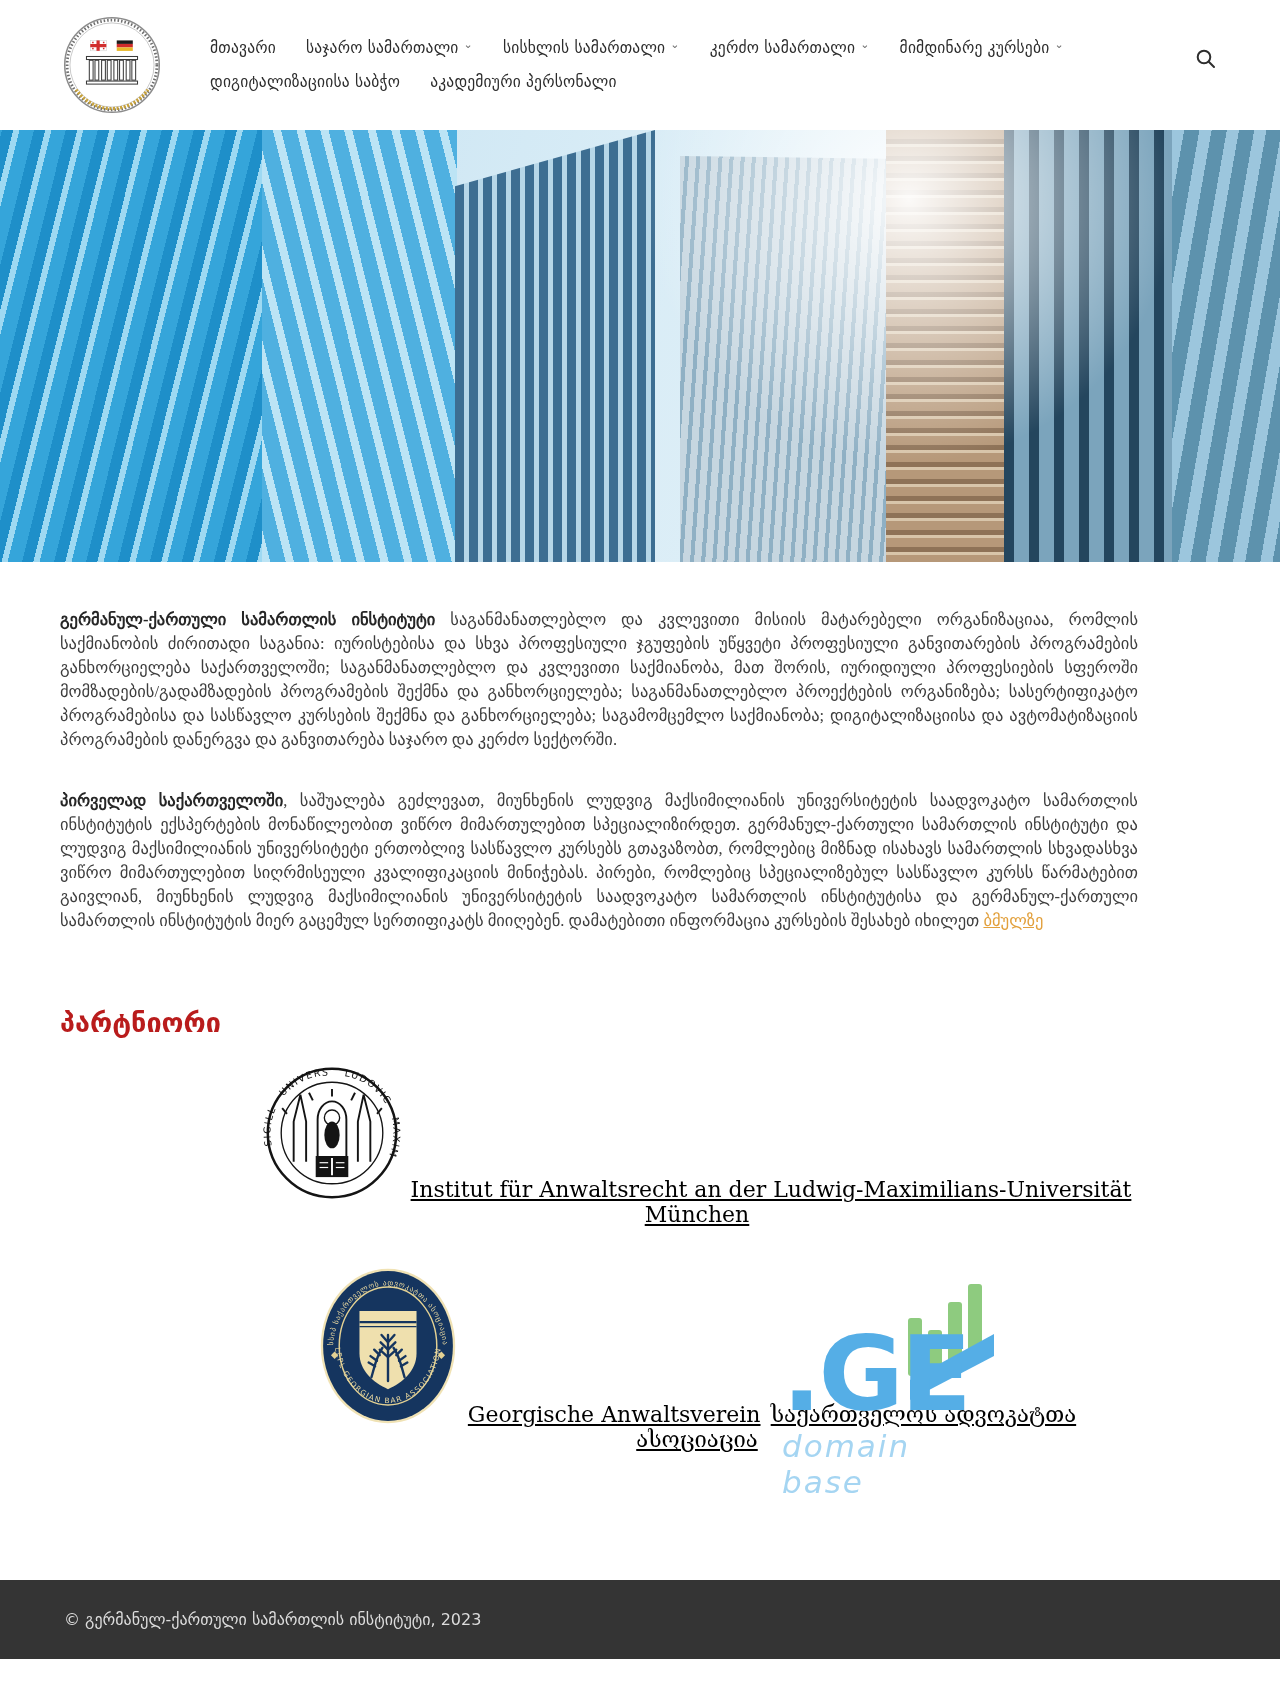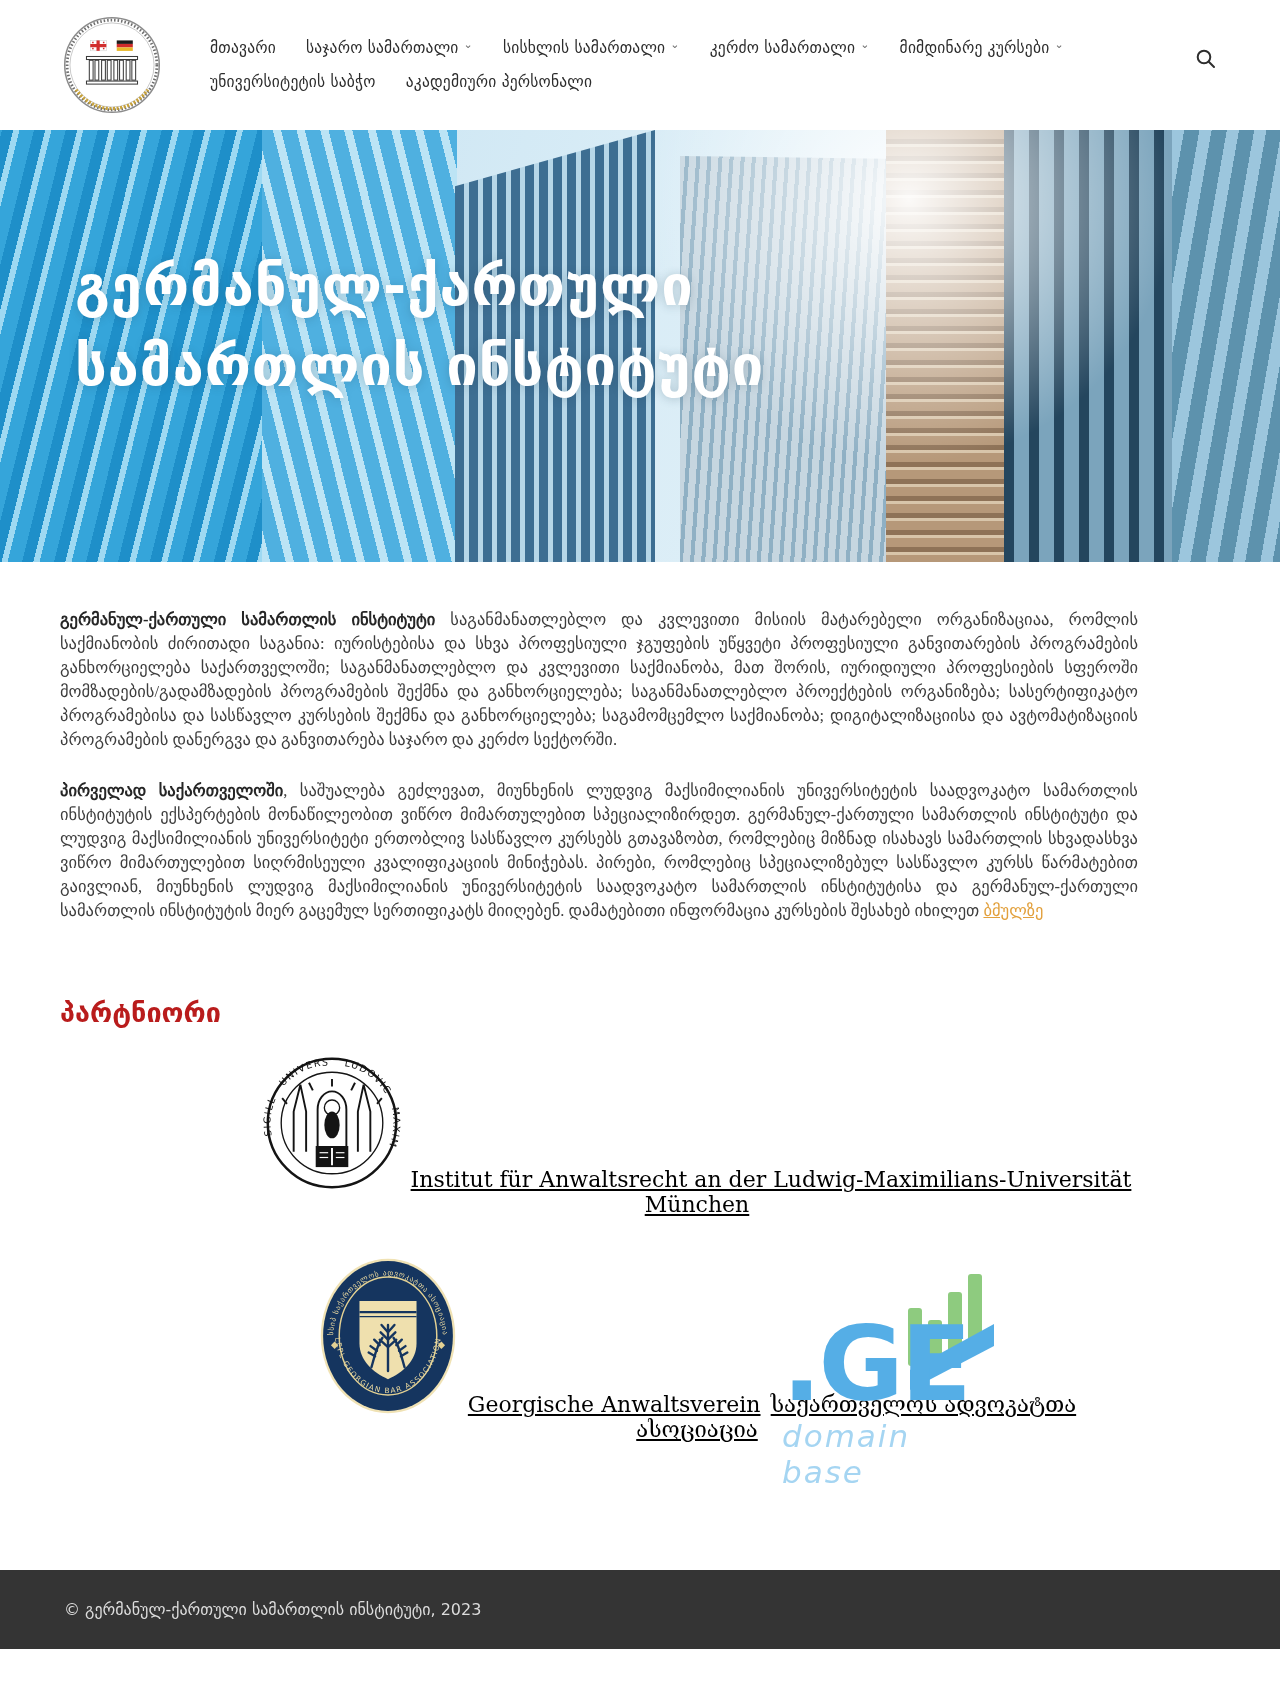--- a/index.html
+++ b/index.html
@@ -59,21 +59,21 @@
     text-shadow: 0 1px 10px rgba(40,70,90,.25);
   }
 
   
   .content { padding: 0 60px; }
   .content .inner { width: 1078px; }
   .body-par {
     margin-top: 46px; font-size: 16.5px; line-height: 24px;
     text-align: justify; color: #3d3d3d; font-family: Liberation Serif, serif;
   }
-  .body-par + .body-par { margin-top: 27px; }
+  .body-par + .body-par { margin-top: 37px; }
   .body-par strong { color: #262626; }
   a.gold-link { color: #e2a03c; text-decoration: underline; cursor: pointer; }
 
   .partners-heading { margin-top: 74px; font-size: 27px; font-weight: 700; color: #b91c1c; }
   .partners-wrap { position: relative; min-height: 420px; padding-bottom: 40px; }
 
   .partner-block { width: 870px; margin-left: 202px; text-align: center; margin-top: 26px; }
   .partner-block .plogo { display: inline-block; vertical-align: bottom; margin-right: 10px; }
   .partner-link {
     font-family: "DejaVu Serif", "DejaVu Sans", serif;
@@ -148,21 +148,21 @@
         </li>
       <li>
           <span>კერძო სამართალი</span>
           <span class="caret">⌄</span>
         </li>
       <li>
           <span>მიმდინარე კურსები</span>
           <span class="caret">⌄</span>
         </li>
       <li>
-          <span>უნივერსიტეტის საბჭო</span>
+          <span>დიგიტალიზაციისა საბჭო</span>
         </li>
       <li>
           <span>აკადემიური პერსონალი</span>
         </li>
     </ul>
   </nav>
 
   <button class="search-btn">
     <svg width="22" height="22" viewBox="0 0 22 22">
       <circle cx="9" cy="9" r="6.3" fill="none" stroke="#2e2e2e" stroke-width="2"></circle>
@@ -173,24 +173,20 @@
 
 <section class="hero">
   <div class="bld b-left1"></div>
   <div class="bld b-left2"></div>
   <div class="bld b-center"></div>
   <div class="bld b-big"></div>
   <div class="bld b-tan"></div>
   <div class="bld b-right"></div>
   <div class="bld b-edge"></div>
   <div class="glare"></div>
-  <h1 class="hero-title">
-    <div>გერმანულ-ქართული</div>
-    <div>სამართლის ინსტიტუტი</div>
-  </h1>
 </section>
 
 <main class="content">
   <div class="inner">
 
     <p class="body-par"><strong>გერმანულ-ქართული სამართლის ინსტიტუტი</strong><span> საგანმანათლებლო და კვლევითი მისიის მატარებელი ორგანიზაციაა, რომლის საქმიანობის ძირითადი საგანია:  იურისტებისა და სხვა პროფესიული ჯგუფების უწყვეტი პროფესიული განვითარების პროგრამების განხორციელება საქართველოში; საგანმანათლებლო და კვლევითი საქმიანობა, მათ შორის, იურიდიული პროფესიების სფეროში მომზადების/გადამზადების პროგრამების შექმნა და განხორციელება; საგანმანათლებლო პროექტების ორგანიზება; სასერტიფიკატო პროგრამებისა და სასწავლო კურსების შექმნა და განხორციელება; საგამომცემლო საქმიანობა; დიგიტალიზაციისა და ავტომატიზაციის პროგრამების დანერგვა და განვითარება საჯარო და კერძო სექტორში.</span></p>
 
     <p class="body-par"><strong>პირველად საქართველოში</strong><span>, საშუალება გეძლევათ, მიუნხენის ლუდვიგ მაქსიმილიანის უნივერსიტეტის საადვოკატო სამართლის ინსტიტუტის ექსპერტების მონაწილეობით ვიწრო მიმართულებით სპეციალიზირდეთ. გერმანულ-ქართული სამართლის ინსტიტუტი და ლუდვიგ მაქსიმილიანის უნივერსიტეტი ერთობლივ სასწავლო კურსებს გთავაზობთ, რომლებიც მიზნად ისახავს სამართლის სხვადასხვა ვიწრო მიმართულებით სიღრმისეული კვალიფიკაციის მინიჭებას. პირები, რომლებიც სპეციალიზებულ სასწავლო კურსს წარმატებით გაივლიან, მიუნხენის ლუდვიგ მაქსიმილიანის უნივერსიტეტის საადვოკატო სამართლის ინსტიტუტისა და გერმანულ-ქართული სამართლის ინსტიტუტის მიერ გაცემულ სერთიფიკატს მიიღებენ. დამატებითი ინფორმაცია კურსების შესახებ იხილეთ </span><a class="gold-link">ბმულზე</a></p>
 
     <h2 class="partners-heading">პარტნიორი</h2>

